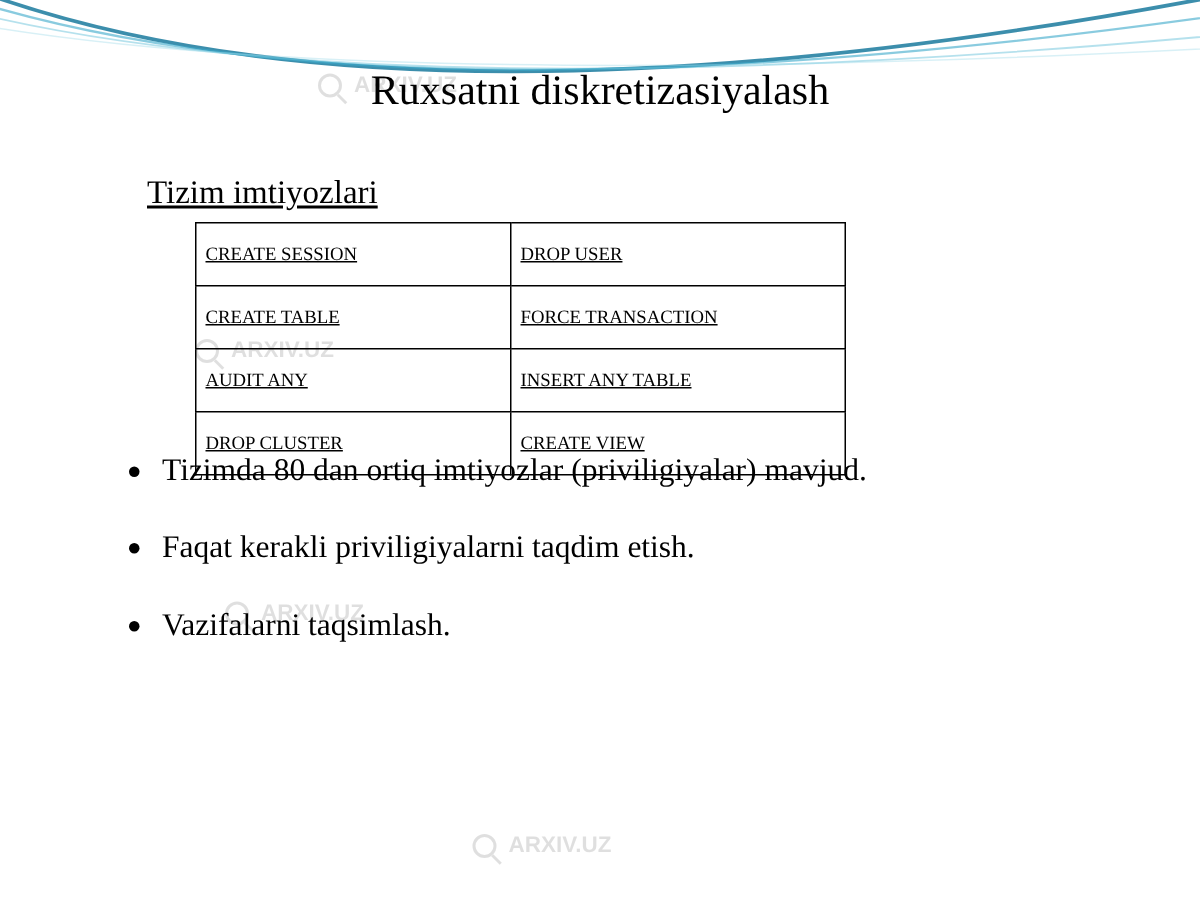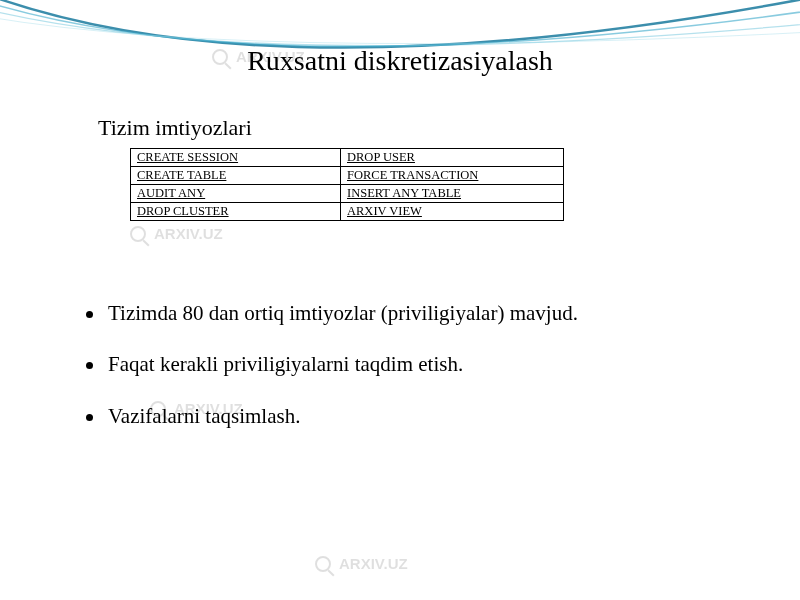--- a/index.html
+++ b/index.html
@@ -70,33 +70,34 @@
       font-size: 28px;
       color: #000;
       font-weight: normal;
     }
     .subtitle {
       position: absolute;
       top: 115px;
       left: 98px;
       font-size: 22px;
       color: #000;
+      text-decoration: underline;
     }
     .priv-table {
       position: absolute;
       top: 148px;
       left: 130px;
       border: 1.5px solid #000;
       border-collapse: collapse;
       font-family: 'Times New Roman', serif;
       font-size: 12.5px;
     }
     .priv-table td {
       border: 1.5px solid #000;
-      padding: 0 6px;
+      padding: 12px 6px;
       height: 17px;
       line-height: 17px;
       vertical-align: middle;
       text-decoration: underline;
     }
     .priv-table td.col-left {
       width: 210px;
     }
     .priv-table td.col-right {
       width: 223px;
@@ -169,21 +170,21 @@
     <tr>
       <td class="col-left">CREATE TABLE</td>
       <td class="col-right"> FORCE TRANSACTION</td>
     </tr>
     <tr>
       <td class="col-left">AUDIT ANY</td>
       <td class="col-right"> INSERT ANY TABLE</td>
     </tr>
     <tr>
       <td class="col-left">DROP CLUSTER</td>
-      <td class="col-right">ARXIV VIEW</td>
+      <td class="col-right">CREATE VIEW</td>
     </tr>
   </tbody>
 </table>
 
 <ul class="bullets">
   <li>Tizimda 80 dan ortiq imtiyozlar (priviligiyalar) mavjud.</li>
   <li>Faqat kerakli priviligiyalarni taqdim etish.</li>
   <li>Vazifalarni taqsimlash.</li>
 </ul>
 

